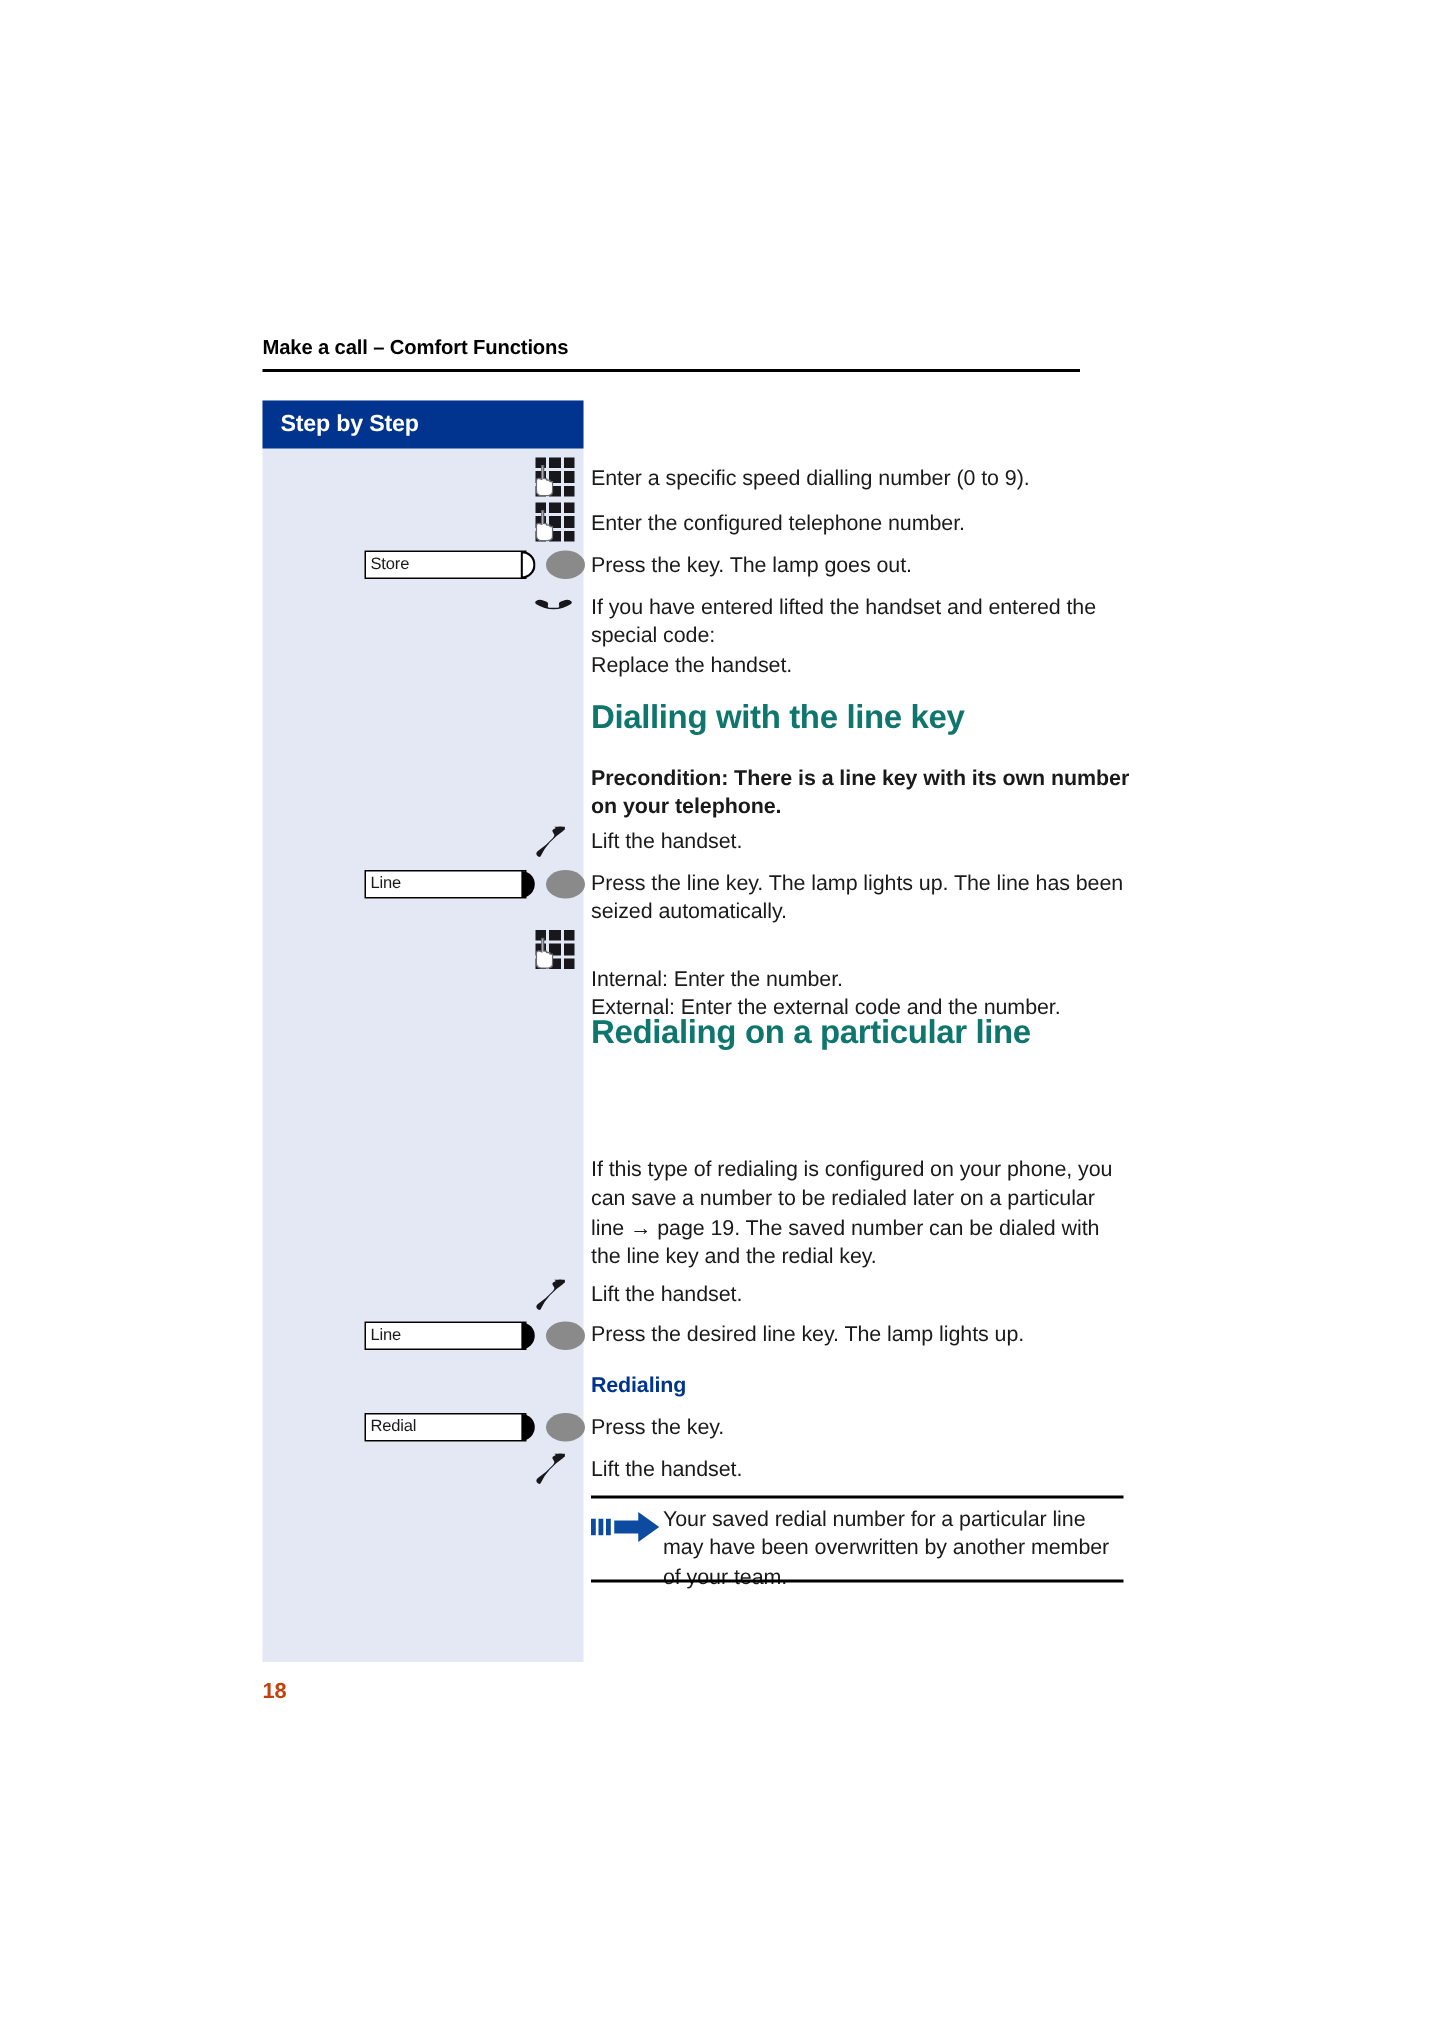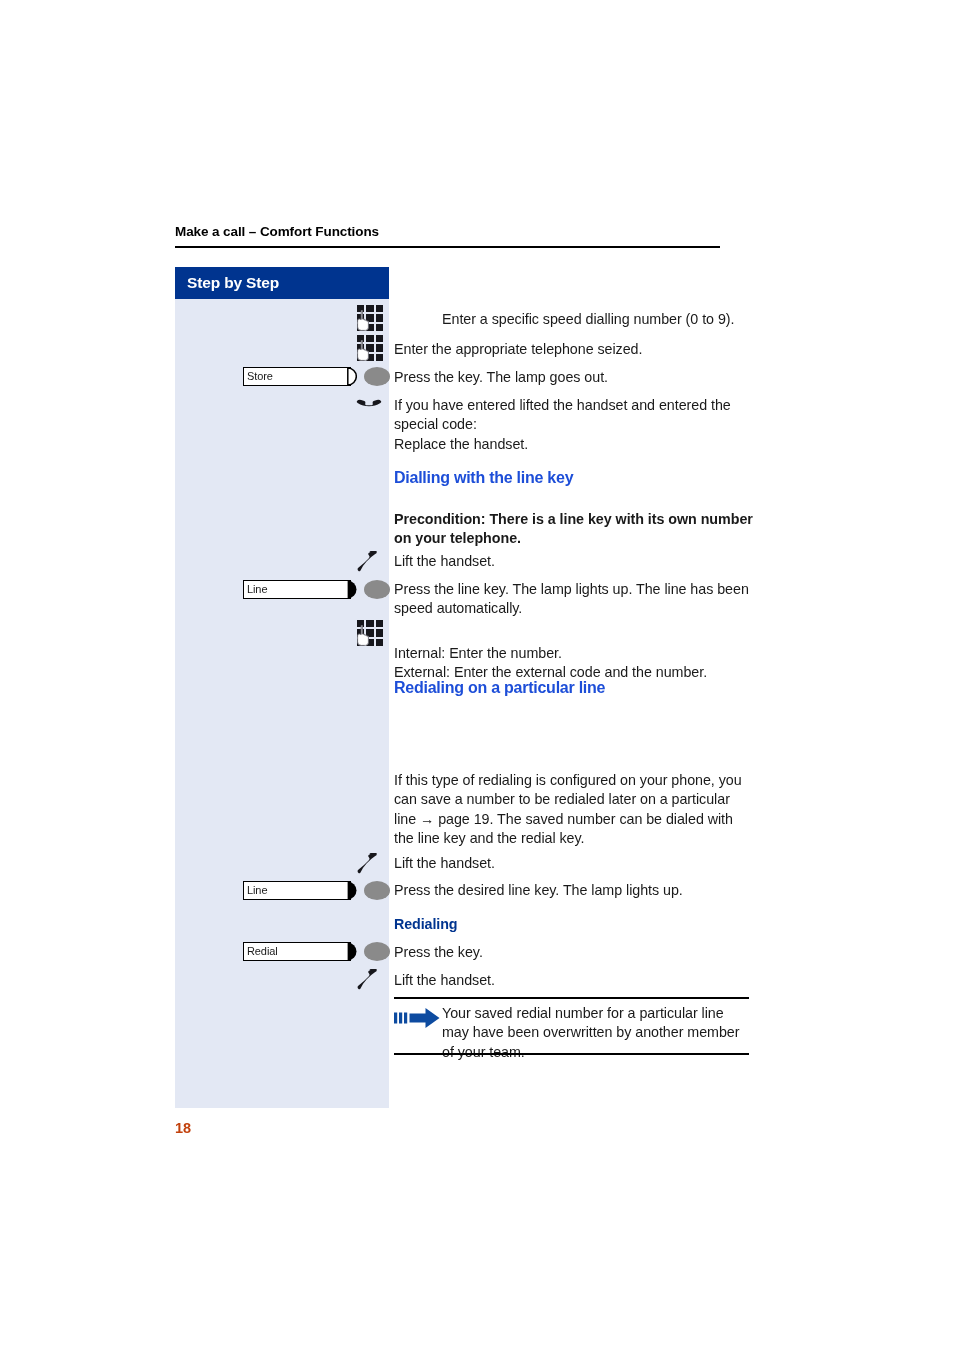--- a/index.html
+++ b/index.html
@@ -85,23 +85,23 @@
     line-height: 19.3px;
     color: #1a1a1a;
     letter-spacing: -0.05px;
   }
 
   
   .h1 {
     position: absolute;
     left: 0;
     width: 360px;
-    font-size: 16px;
+    font-size: 22px;
     font-weight: bold;
-    color: #1d4ed8;
+    color: #0f766e;
     line-height: 24px;
     letter-spacing: -0.25px;
   }
   .h2 {
     position: absolute;
     left: 0;
     width: 360px;
     font-size: 14.3px;
     font-weight: bold;
     color: #00348f;
@@ -340,26 +340,26 @@
       <path d="M0.6 0.6 A 8.8 8.8 0 0 1 0.6 18.4 Z" fill="#000000"></path>
     </svg>
     <div class="fkey-lamp"></div>
   </div>
 
   <svg class="icon icon-handset-up" style="left:356px; top:969px;" viewBox="0 0 26 22">
     <path d="M2.0 19.4 Q0.9 17.6 2.6 16.4 Q8.0 12.6 12.6 7.6 Q14.0 6.2 13.3 5.0 L12.5 3.7 Q11.8 2.5 13.0 1.8 L15.9 0.3 Q18.3 -0.8 19.8 1.1 Q20.7 2.2 19.2 3.1 Q14.4 6.3 10.5 10.6 Q6.6 14.9 4.5 19.6 Q3.7 21.2 2.0 19.4 Z" fill="#17171c"></path>
     <path d="M13.4 0.0 L20.6 0.0 L20.6 2.2 L16.0 2.2 Z" fill="#17171c"></path>
   </svg>
 
-  <div class="row" style="left:394px; top:310px;margin-left:48px;">
+  <div class="row" style="left:394px; top:310px;">
     <div class="row-text">Enter a specific speed dialling number (0 to 9).</div>
   </div>
 
   <div class="row" style="left:394px; top:340px;">
-    <div class="row-text">Enter the appropriate telephone seized.</div>
+    <div class="row-text">Enter the configured telephone number.</div>
   </div>
 
   <div class="row" style="left:394px; top:368px;">
     <div class="row-text">Press the key. The lamp goes out.</div>
   </div>
 
   <div class="row" style="left:394px; top:396px; width:352px;">
     <div class="row-text">If you have entered lifted the handset and entered the</div>
     <div class="row-text">special code:</div>
     <div class="row-text">Replace the handset.</div>
@@ -369,21 +369,21 @@
 
   <div class="para" style="left:394px; top:510px;font-weight:bold;">
     <b>Precondition:</b><span> There is a line key with its own number on your telephone.</span>
   </div>
 
   <div class="row" style="left:394px; top:552px;">
     <div class="row-text">Lift the handset.</div>
   </div>
 
   <div class="row" style="left:394px; top:580px; width:355px;">
-    <div class="row-text">Press the line key. The lamp lights up. The line has been speed automatically.</div>
+    <div class="row-text">Press the line key. The lamp lights up. The line has been seized automatically.</div>
   </div>
 
   <div class="row" style="left:394px; top:623px;margin-top:21px;">
     <div class="row-text">Internal: Enter the number.</div>
     <div class="row-text">External: Enter the external code and the number.</div>
   </div>
 
   <div class="h1" style="left:394px; top:676px;">
     <div>Redialing on a particular line</div>
   </div>

